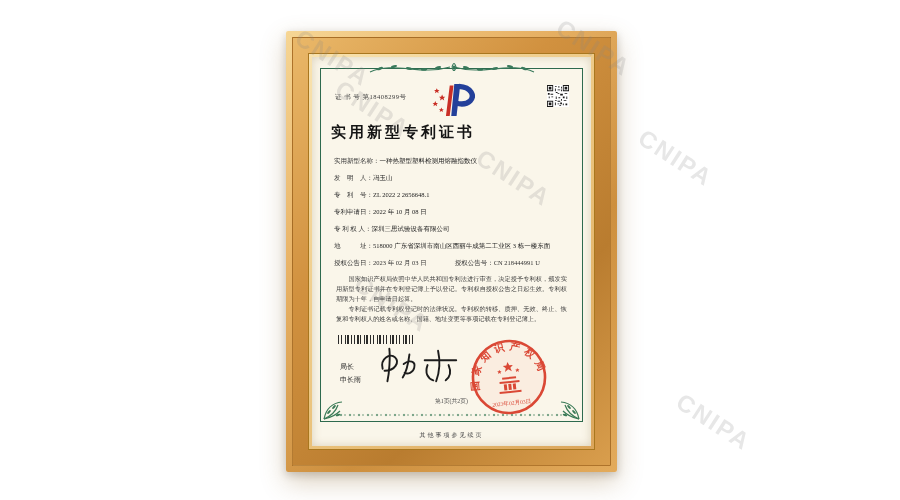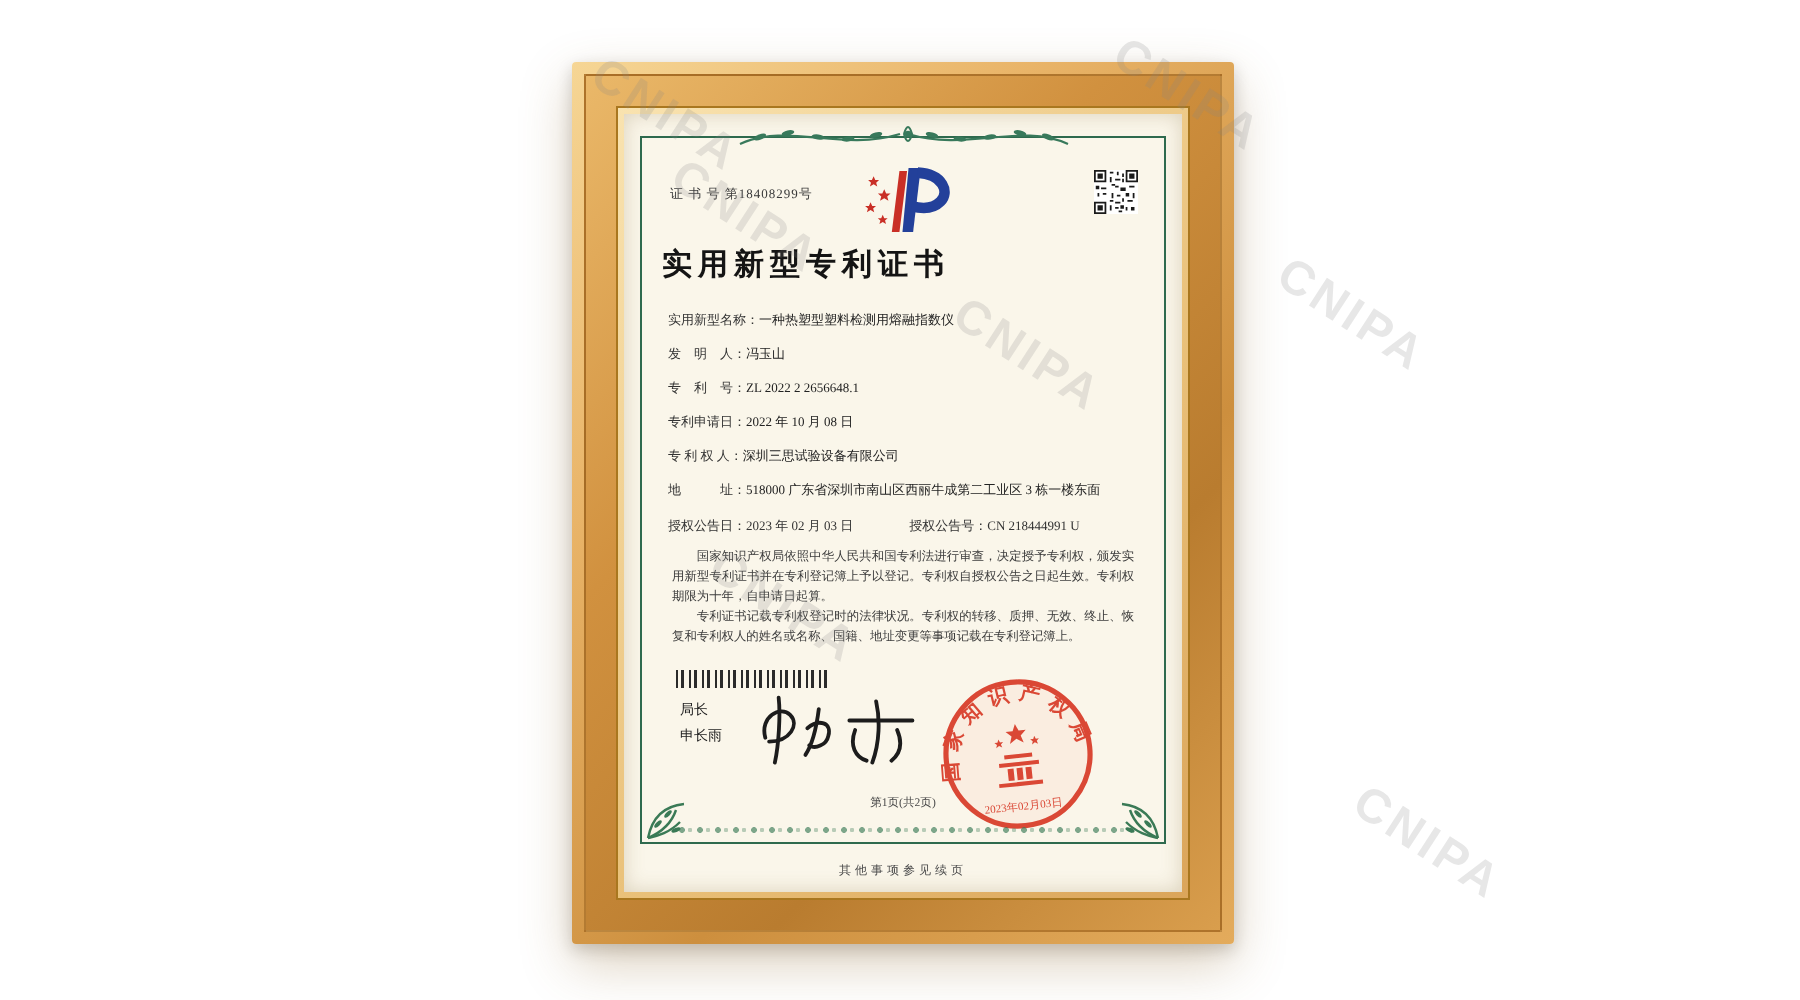--- a/index.html
+++ b/index.html
@@ -39,21 +39,21 @@
   .flabel{flex:0 0 auto;white-space:pre;color:#333;}
   .fvalue{flex:1 1 auto;color:#222;}
   .grant-row{display:flex;gap:28px;font-size:6.5px;color:#333;margin-bottom:6px;padding:0 3px;}
   
   .paras{padding:0 5px;}
   .para{font-size:6.2px;line-height:1.62;color:#3c3c3c;text-align:justify;text-indent:2em;margin:0;}
   
   .barcode{position:absolute;left:17px;top:266px;width:78px;height:9px;
      background:repeating-linear-gradient(90deg,#2b2b2b 0 1px,transparent 1px 2.5px,
         #2b2b2b 2.5px 4px,transparent 4px 6.5px);}
-  .signer{position:absolute;left:19px;top:280px;font-size:7px;color:#222;line-height:13px;}
+  .signer{position:absolute;left:19px;top:292px;font-size:7px;color:#222;line-height:13px;}
   .signature{position:absolute;left:54px;top:276px;}
   .seal{position:absolute;left:148px;top:268px;opacity:.92;mix-blend-mode:multiply;
         transform:rotate(-6deg);}
   .page-ind{position:absolute;left:0;right:0;top:328px;text-align:center;
         font-size:5.8px;color:#4a4a4a;}
   .bstrip{position:absolute;left:16px;right:16px;bottom:2px;height:8px;
         background-image:radial-gradient(circle at 4px 4px,rgba(58,122,86,.65) 1.3px,transparent 1.6px),
                          radial-gradient(circle at 8px 4px,rgba(58,122,86,.35) 1px,transparent 1.2px);
         background-size:9px 8px;}
   .corner{position:absolute;bottom:0;}

